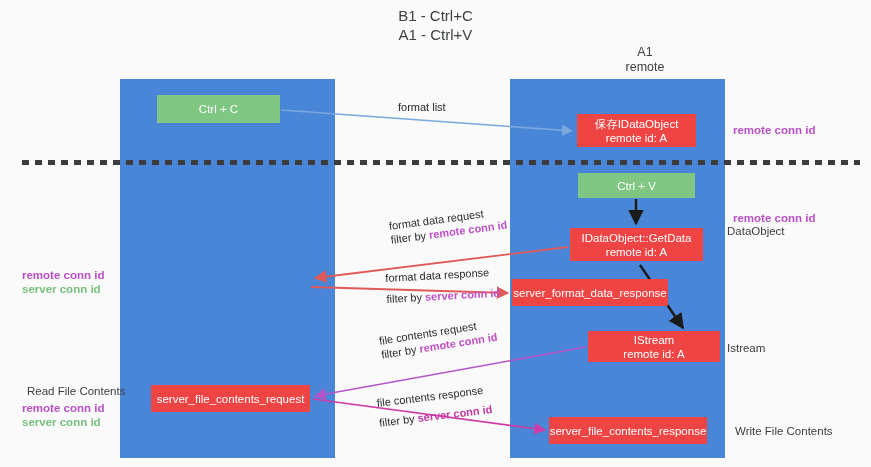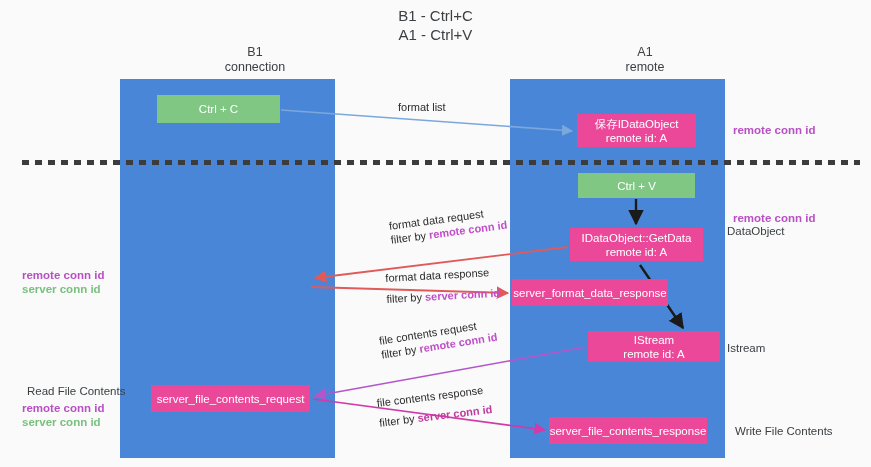--- a/index.html
+++ b/index.html
@@ -72,21 +72,21 @@
     display: flex;
     flex-direction: column;
     align-items: center;
     justify-content: center;
     color: #ffffff;
     font-size: 11.5px;
     line-height: 14px;
     text-align: right;
   }
   .node.green { background: #81c784; }
-  .node.orange { background: #ec4899; }
+  .node.orange { background: #ef4444; }
   .node .l2 { font-size: 11.5px; }
 
   #n-ctrlc  { left: 157px; top: 95px;  width: 123px; height: 28px; }
   #n-idobj  { left: 577px; top: 114px; width: 119px; height: 33px; }
   #n-ctrlv  { left: 578px; top: 173px; width: 117px; height: 25px; }
   #n-getdata{ left: 570px; top: 228px; width: 133px; height: 33px; }
   #n-sfdreq { left: 151px; top: 268px; width: 159px; height: 27px; }
   #n-sfdres { left: 512px; top: 279px; width: 156px; height: 27px; }
   #n-istream{ left: 588px; top: 331px; width: 132px; height: 31px; }
   #n-sfcreq { left: 151px; top: 385px; width: 159px; height: 27px; }
@@ -146,24 +146,20 @@
 </head>
 <body>
 
 <div id="stage">
 
   <div id="title" class="abs">
     <div>B1 - Ctrl+C</div>
     <div>A1 - Ctrl+V</div>
   </div>
 
-  <div id="hdr-b1" class="abs col-header">
-    <div>B1</div>
-    <div>connection</div>
-  </div>
   <div id="hdr-a1" class="abs col-header">
     <div>A1</div>
     <div>remote</div>
   </div>
 
   <div id="lane-b1" class="abs lane"></div>
   <div id="lane-a1" class="abs lane"></div>
 
   <svg id="arrows" class="abs" viewBox="0 0 871 467" xmlns="http://www.w3.org/2000/svg">
     <defs>

